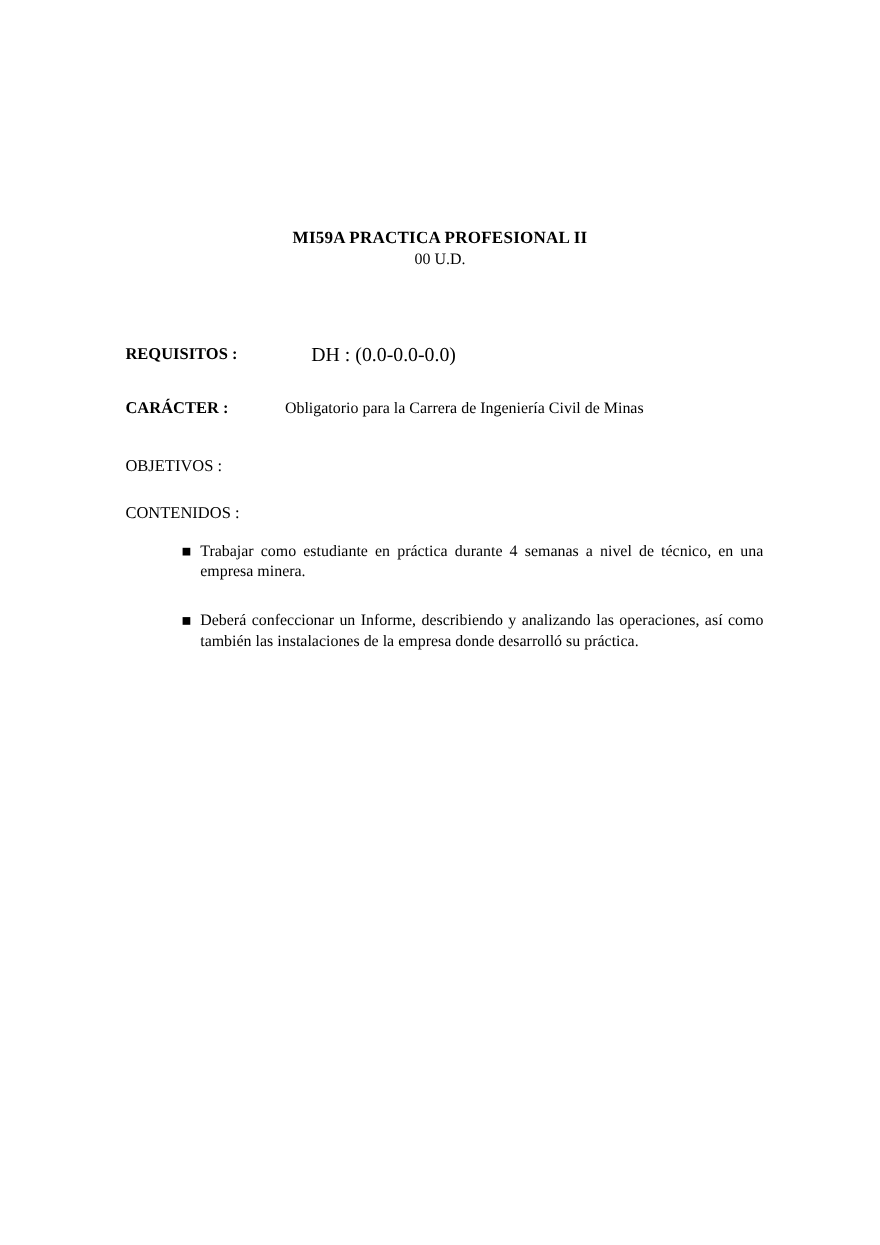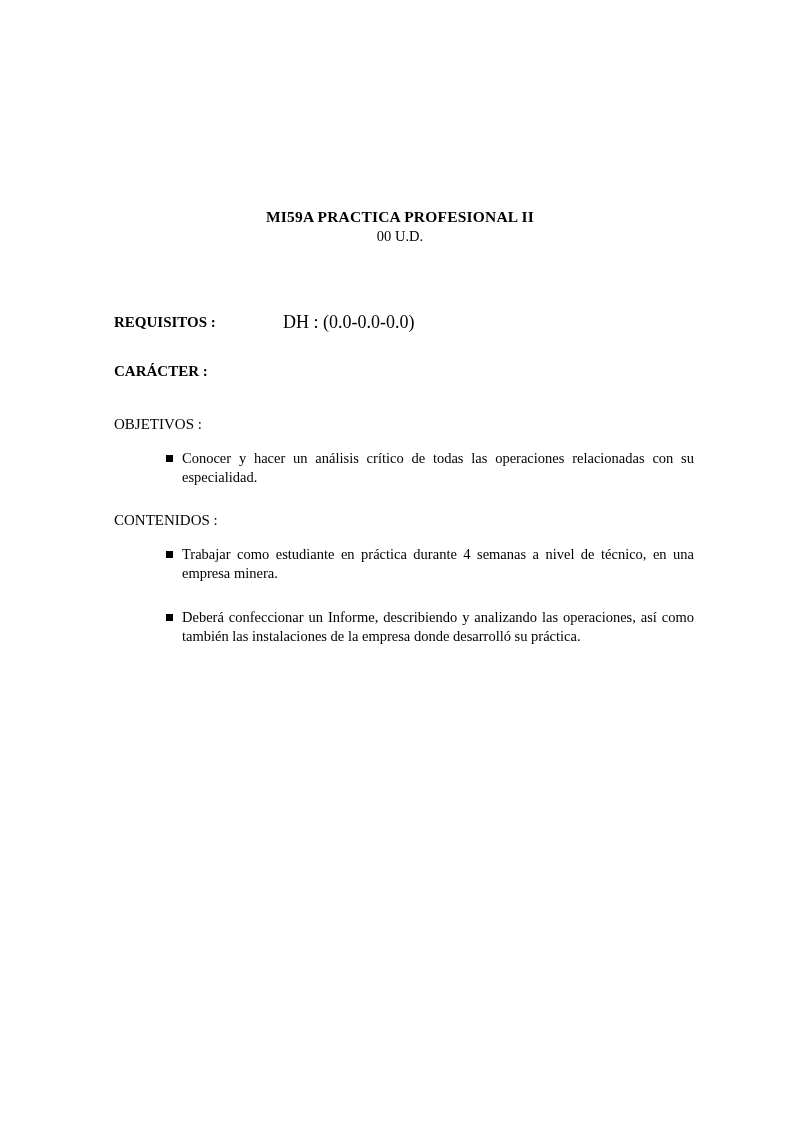--- a/index.html
+++ b/index.html
@@ -114,30 +114,25 @@
 
   <div class="body-region">
 
     <div class="row row-requisitos">
       <div class="label lbl-col">REQUISITOS :</div>
       <div class="val-dh">DH : (0.0-0.0-0.0)</div>
     </div>
 
     <div class="row row-caracter">
       <div class="label lbl-col">CARÁCTER :</div>
+      <div class="val">Obligatorio para la Carrera de Ingeniería Civil de Minas</div>
     </div>
 
     <div class="section">
       <div class="section-heading">OBJETIVOS :</div>
-      <ul class="bullet-list">
-        <li class="bullet-item">
-          <span class="sq"></span>
-          <span>Conocer y hacer un análisis crítico de todas las operaciones relacionadas con su especialidad.</span>
-        </li>
-      </ul>
     </div>
 
     <div class="section">
       <div class="section-heading">CONTENIDOS :</div>
       <ul class="bullet-list">
         <li class="bullet-item">
           <span class="sq"></span>
           <span>Trabajar como estudiante en práctica durante 4 semanas a nivel de técnico, en una empresa minera.</span>
         </li>
       </ul>

